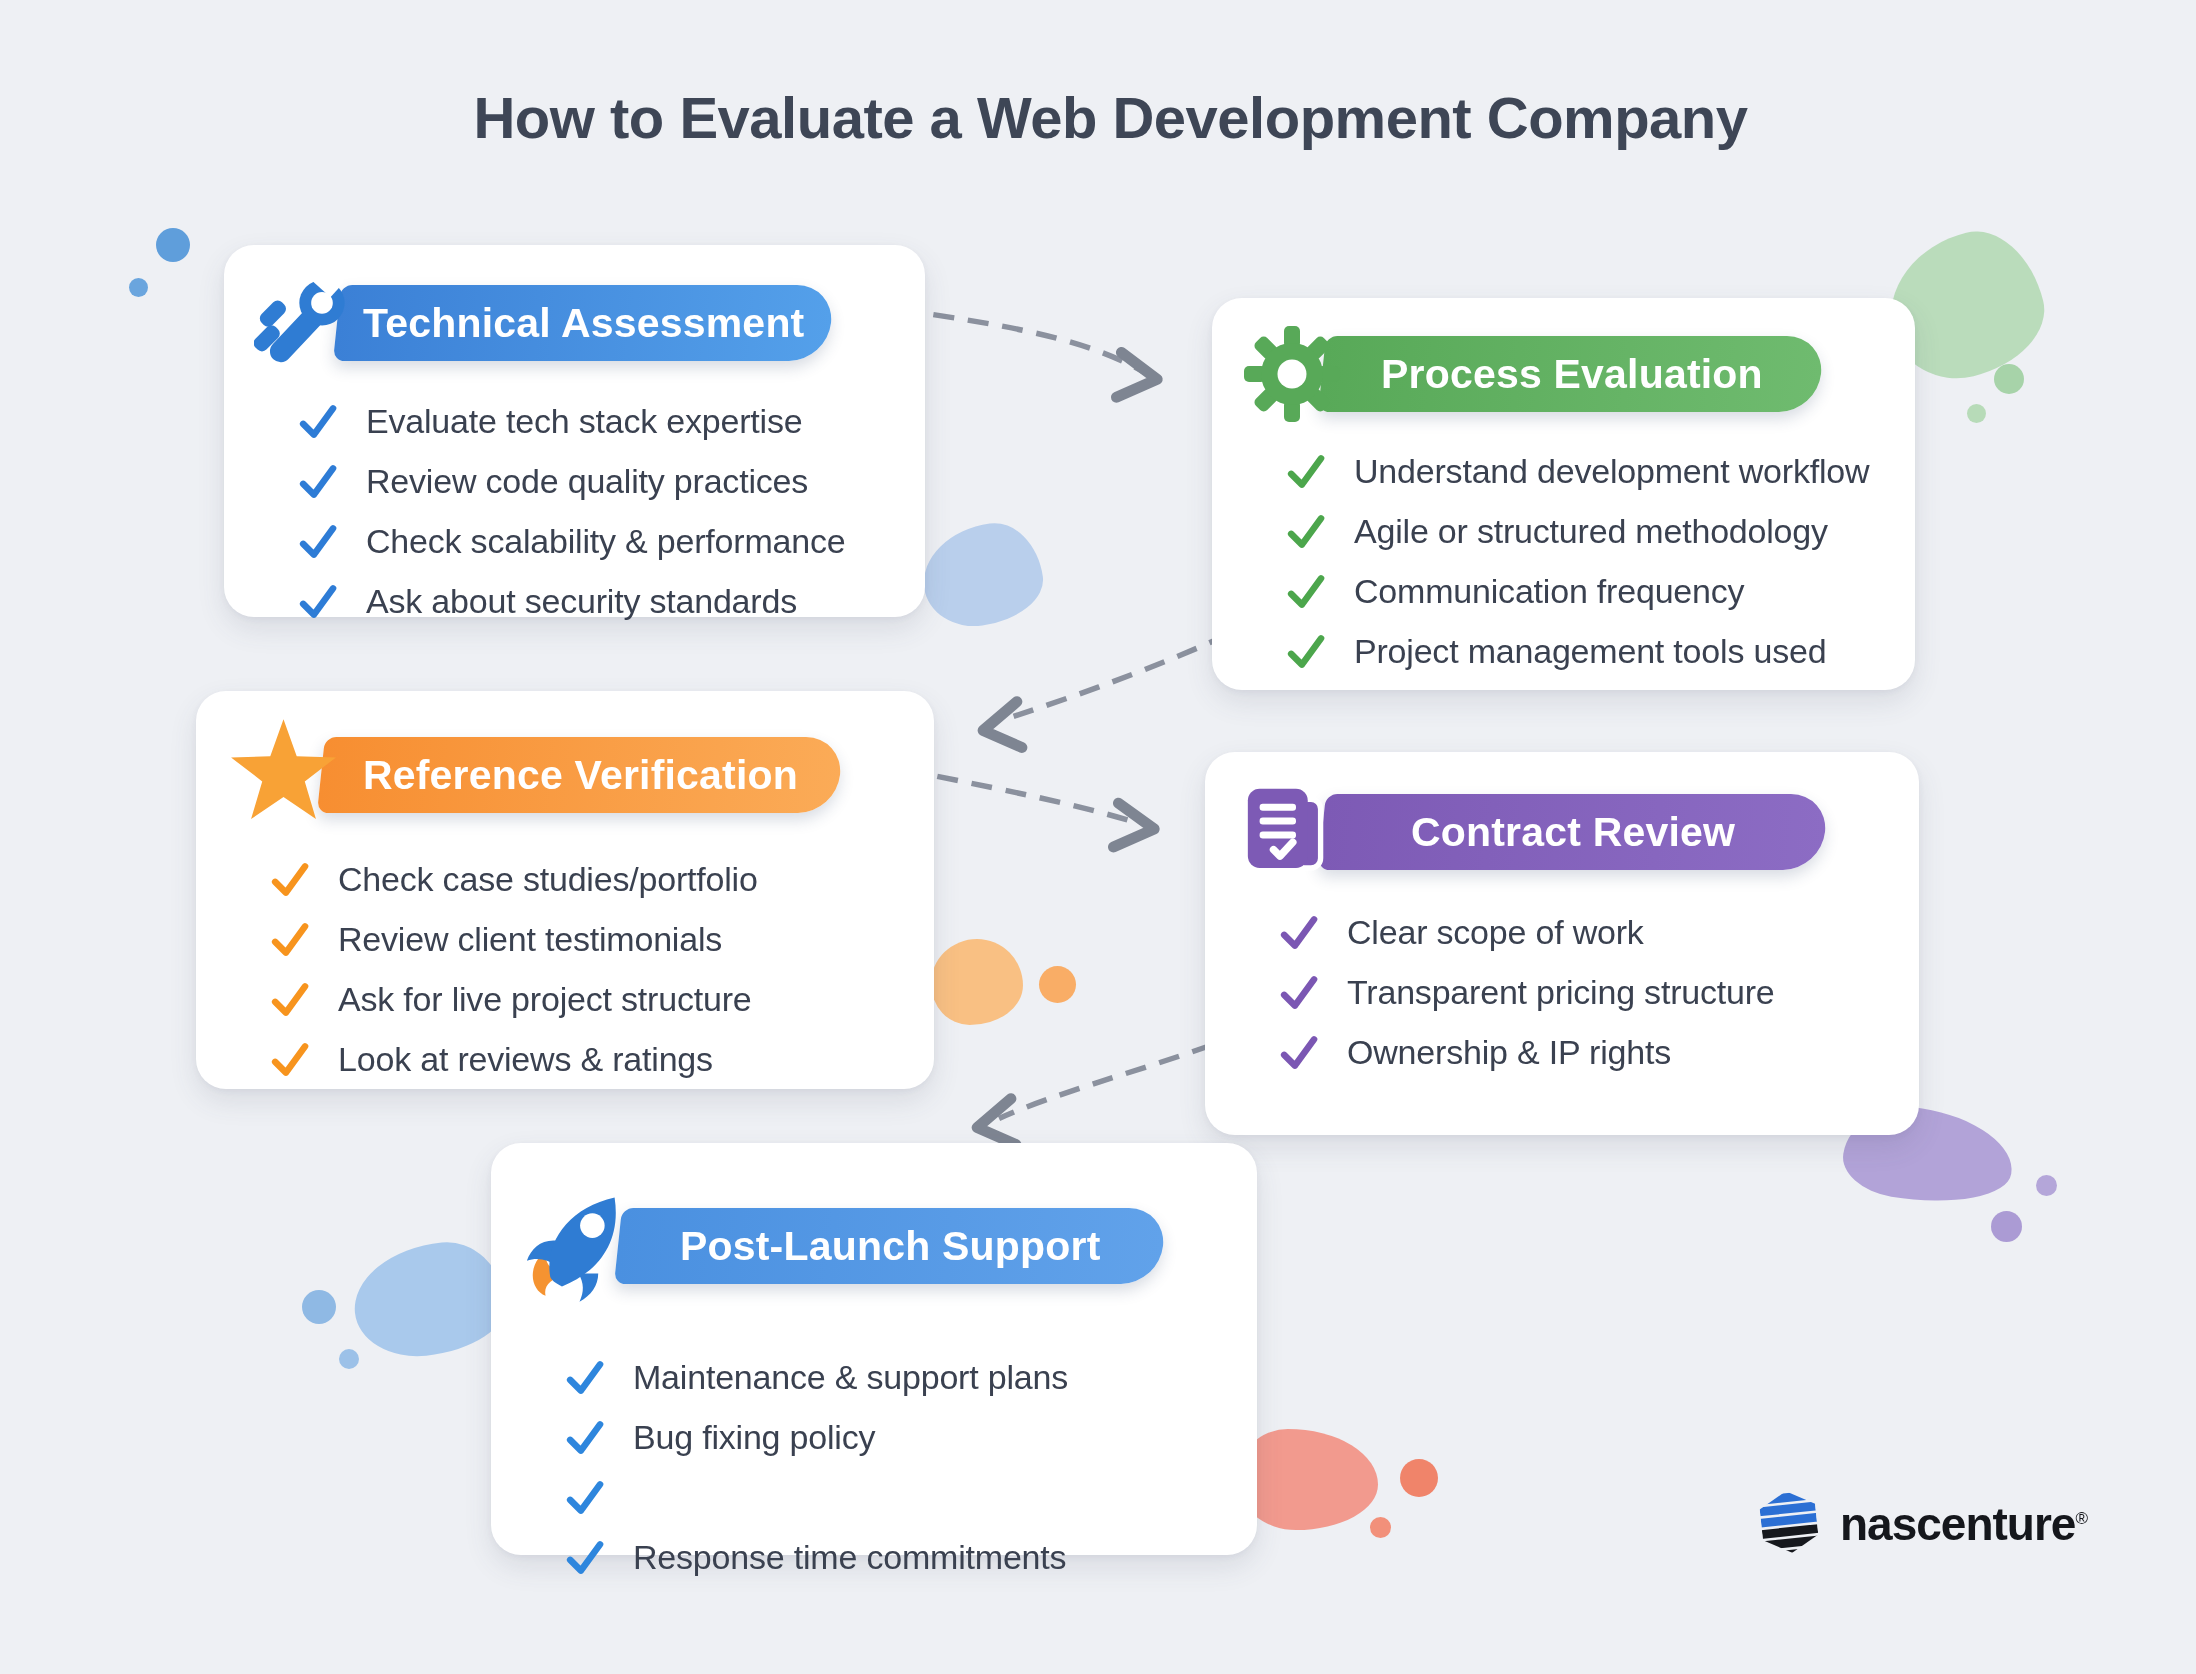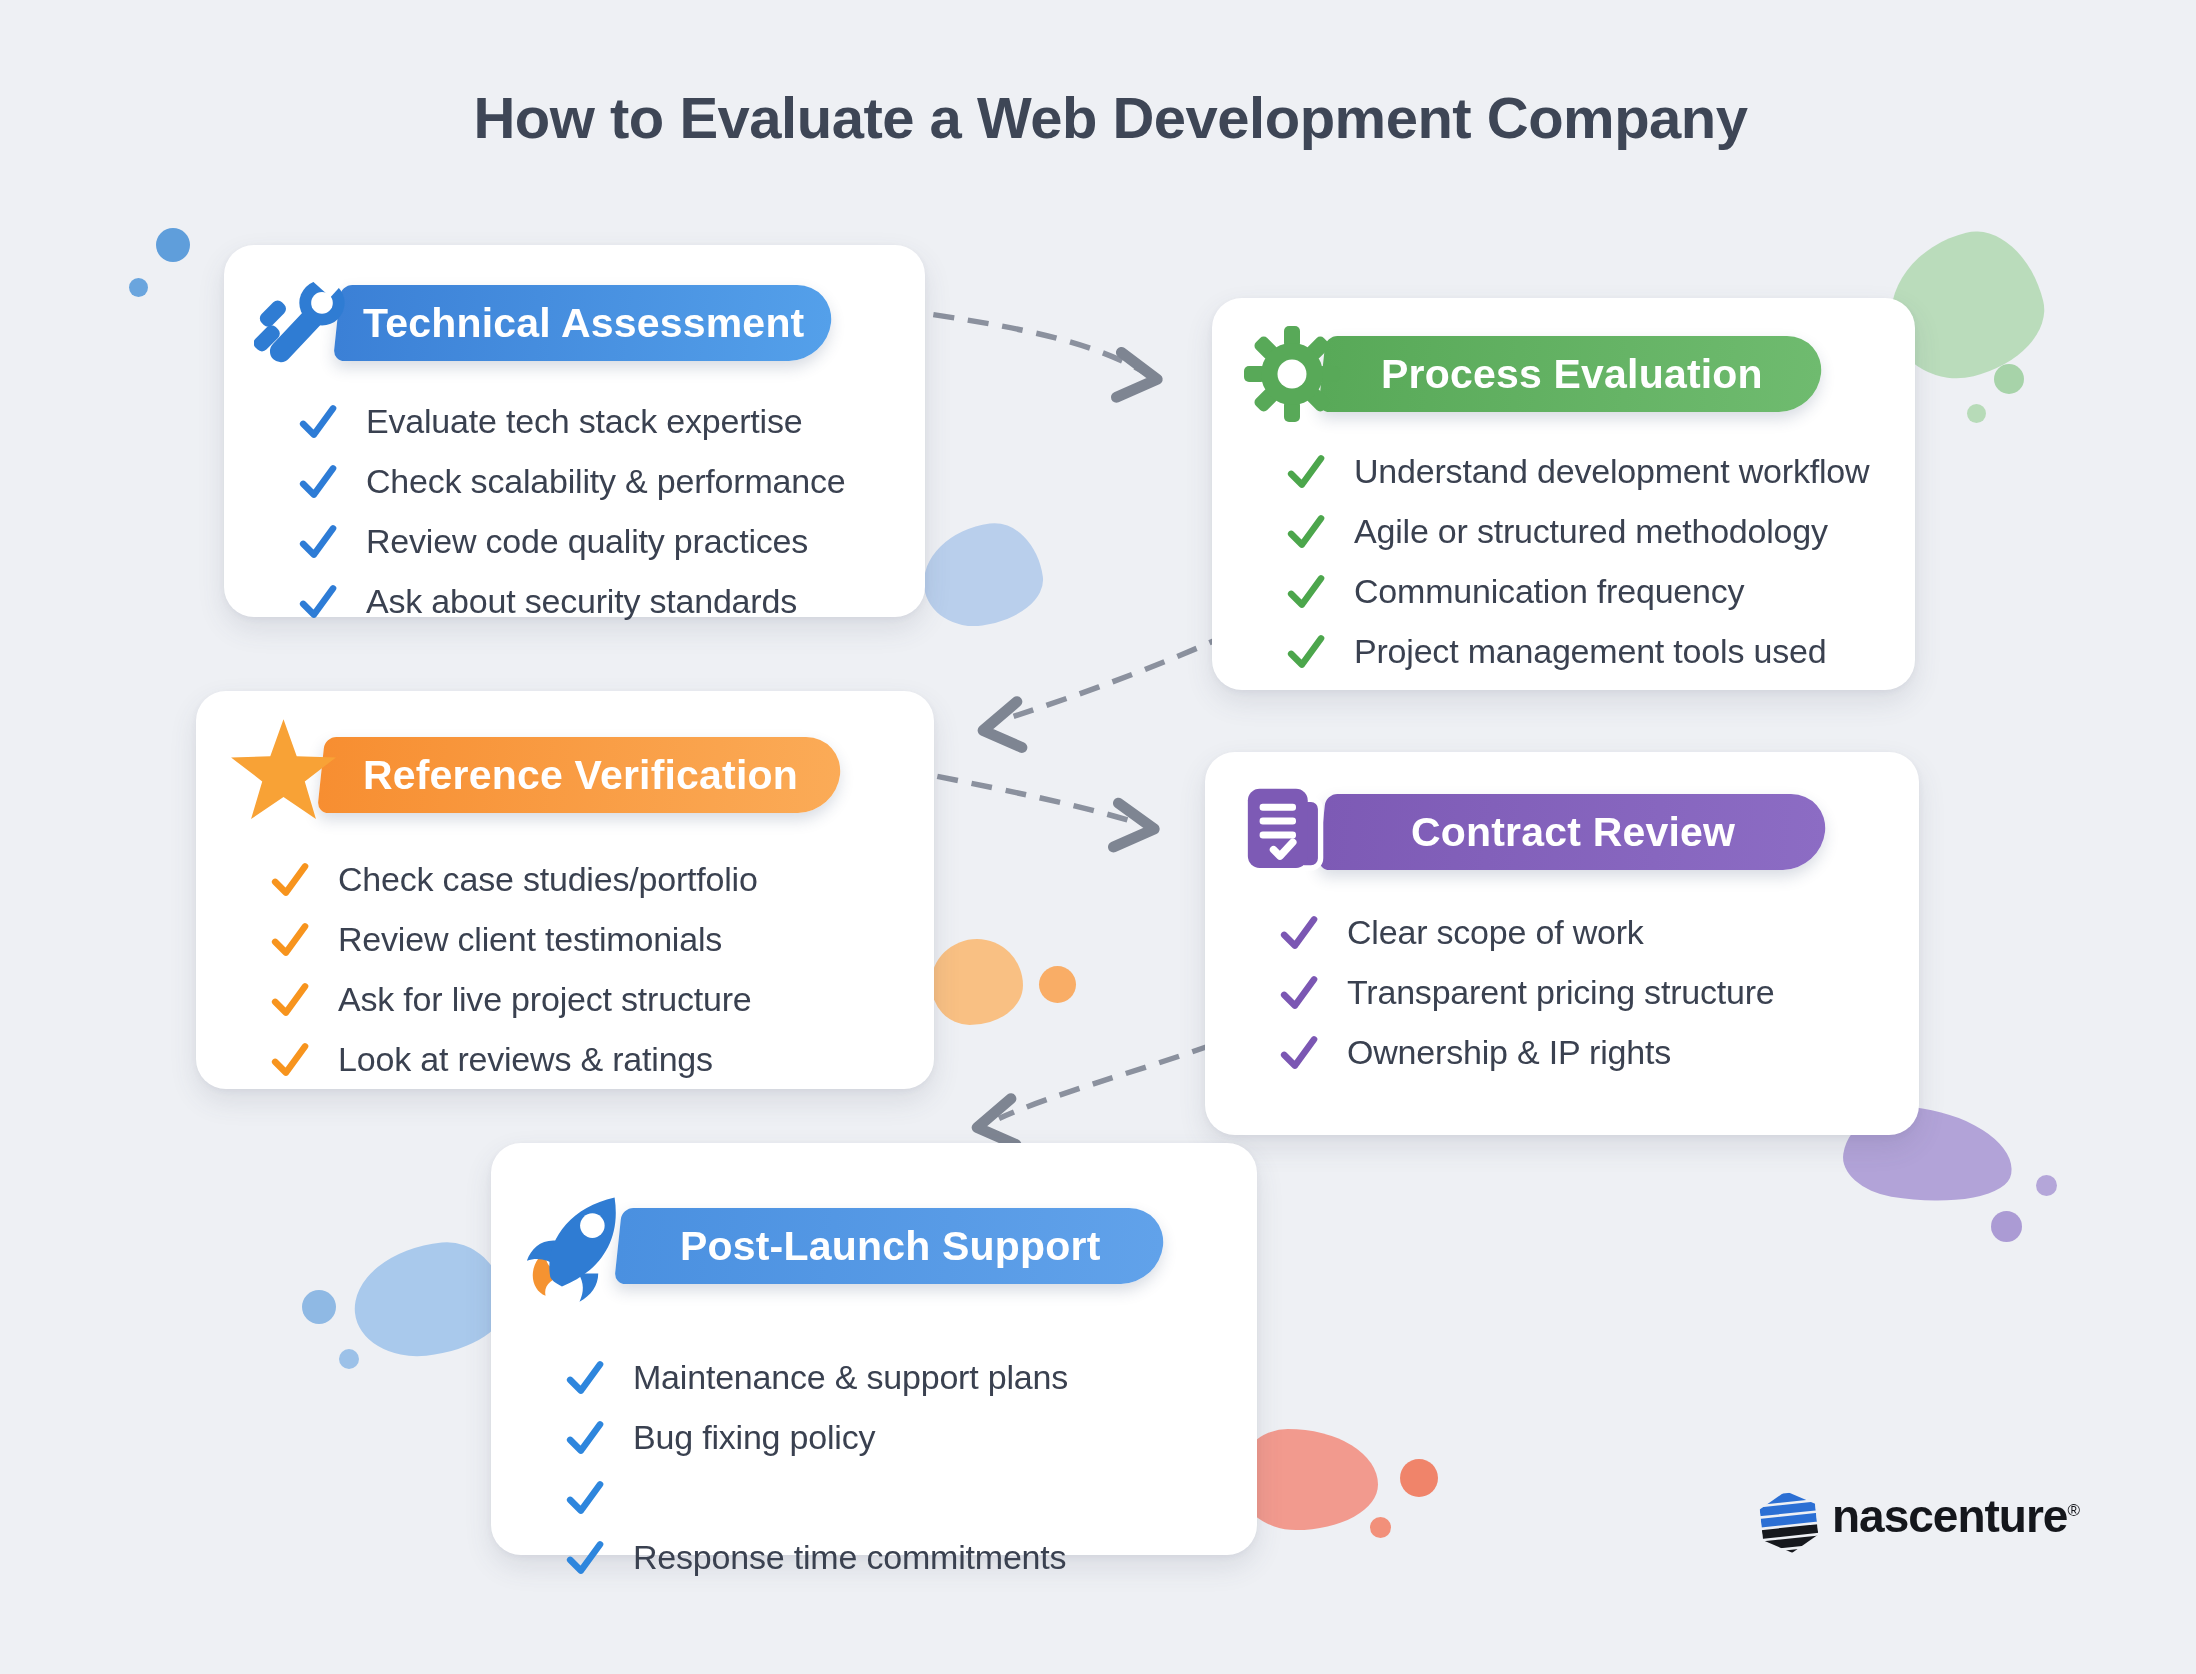--- a/index.html
+++ b/index.html
@@ -64,21 +64,21 @@
   }
   .pill-text{transform:skewX(6deg);color:#ffffff;font-size:41px;font-weight:700;letter-spacing:0.2px;}
   .items{list-style:none;margin:26px 0 0 72px;padding:0;}
   .card-post .items{margin-top:52px;}
   .item{display:flex;align-items:center;gap:27px;height:43px;margin-bottom:17px;}
   .check{width:43px;height:43px;flex:0 0 43px;}
   .check path{fill:none;stroke:var(--chk);stroke-width:5.5;stroke-linecap:round;stroke-linejoin:round;}
   .item-text{font-size:34px;color:#3a4150;font-weight:500;letter-spacing:-0.2px;}
 
   
-  .logo{position:absolute;left:1756px;top:1489px;z-index:2;display:flex;align-items:flex-start;gap:10px;}
+  .logo{position:absolute;left:1756px;top:1489px;z-index:2;display:flex;align-items:center;gap:18px;}
   .logo-word{font-size:46px;font-weight:700;color:#15171c;letter-spacing:-1px;}
   .logo-reg{font-size:17px;font-weight:400;vertical-align:super;color:#15171c;}
 </style>
 </head>
 <body>
 
 <div id="stage">
 
   <div class="dot b1"></div>
   <div class="dot b2"></div>
@@ -131,27 +131,27 @@
       <li class="item">
         <svg class="check" viewBox="0 0 36 36">
             <path d="M6 20 L15 29 L31 7"></path>
           </svg>
         <span class="item-text">Evaluate tech stack expertise</span>
         </li>
       <li class="item">
         <svg class="check" viewBox="0 0 36 36">
             <path d="M6 20 L15 29 L31 7"></path>
           </svg>
+        <span class="item-text">Review code quality practices</span>
+        </li>
+      <li class="item">
+        <svg class="check" viewBox="0 0 36 36">
+            <path d="M6 20 L15 29 L31 7"></path>
+          </svg>
         <span class="item-text">Check scalability &amp; performance</span>
-        </li>
-      <li class="item">
-        <svg class="check" viewBox="0 0 36 36">
-            <path d="M6 20 L15 29 L31 7"></path>
-          </svg>
-        <span class="item-text">Review code quality practices</span>
         </li>
       <li class="item">
         <svg class="check" viewBox="0 0 36 36">
             <path d="M6 20 L15 29 L31 7"></path>
           </svg>
         <span class="item-text">Ask about security standards</span>
         </li>
     </ul>
   </section>
 

